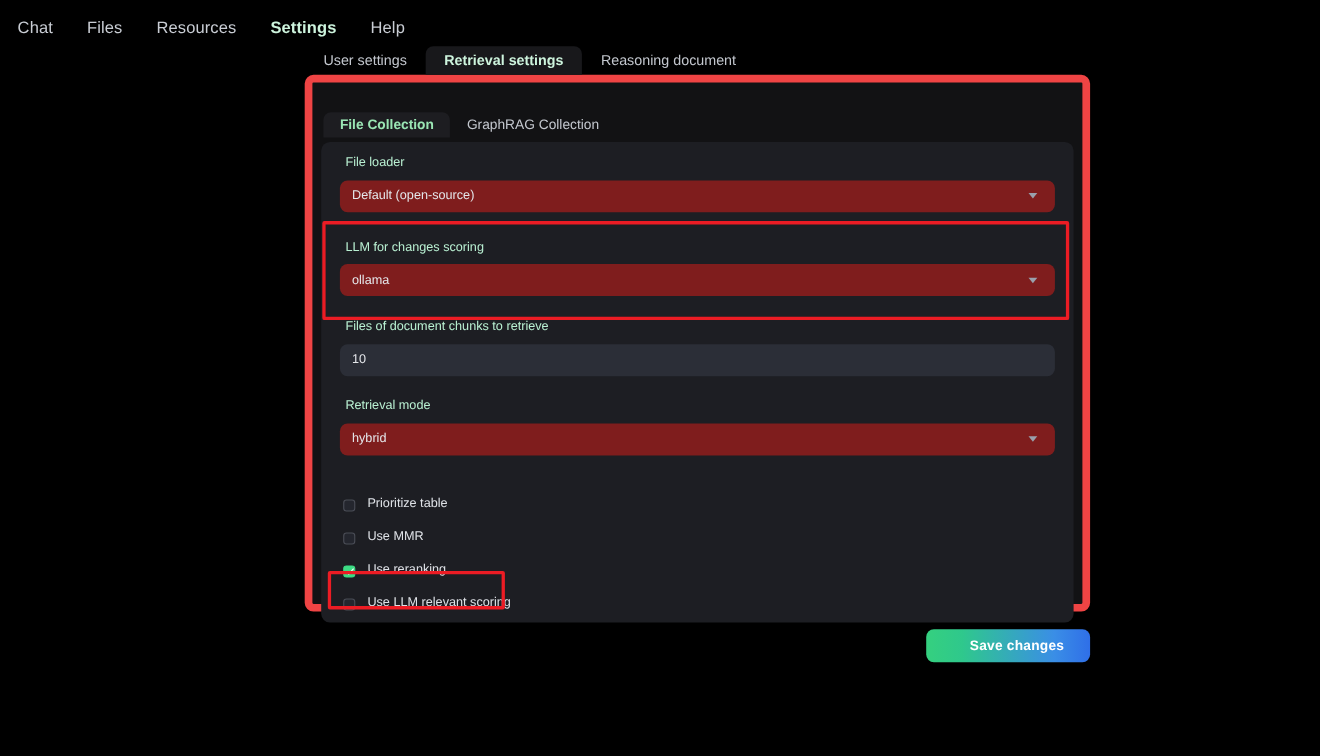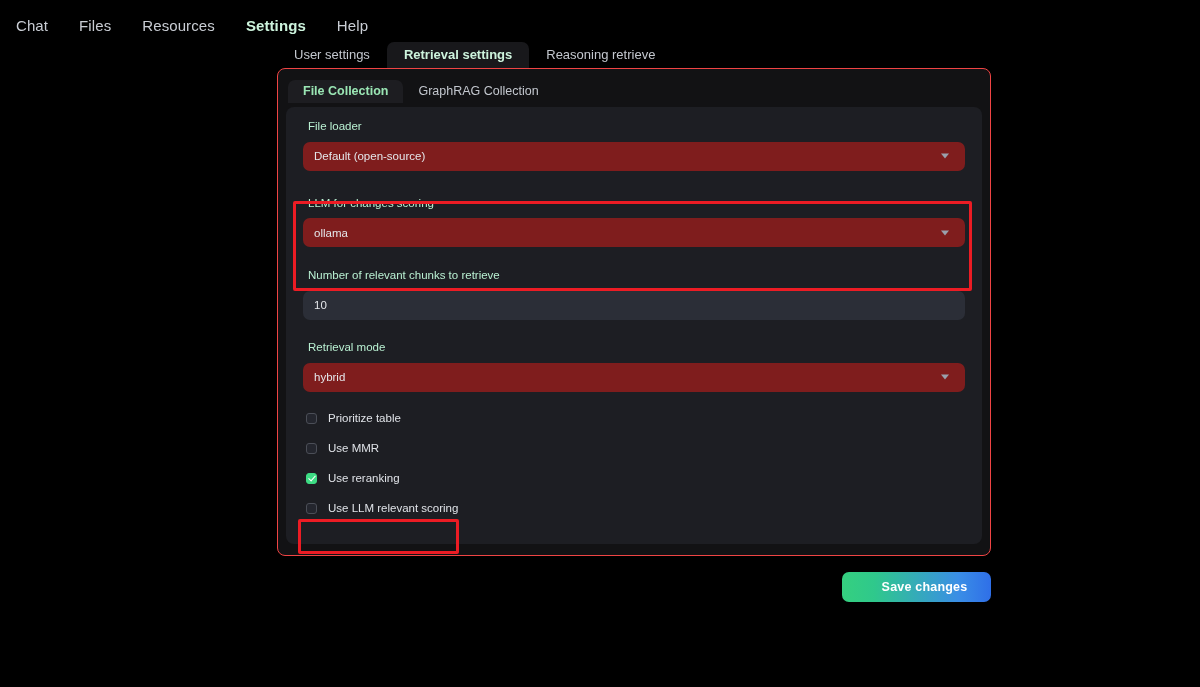--- a/index.html
+++ b/index.html
@@ -53,23 +53,23 @@
     font-weight: bold;
     background: #18181b;
   }
 
   
   .outer-panel {
     margin-left: 277px;
     width: 714px;
     height: 488px;
     background: #121214;
-    border: 1px solid #ef4444;
+    border: 7px solid #ef4444;
     border-radius: 8px;
-    padding: 8px 8px 9px 8px;
+    padding: 24px 8px 9px 8px;
   }
 
   
   .subtabrow {
     display: flex;
     align-items: flex-end;
     height: 26px;
     margin-left: 2px;
   }
   .subtab {
@@ -137,21 +137,21 @@
   }
 
   .spacer-26 { height: 26px; }
   .spacer-22 { height: 22px; }
   .spacer-21 { height: 21px; }
 
   
   .checklist { margin-top: 21px; padding-left: 10px; }
   .checkrow {
     display: flex;
-    align-items: flex-start;
+    align-items: flex-end;
     height: 30px;
     cursor: pointer;
   }
   .cbox {
     width: 11px; height: 11px;
     border-radius: 3px;
     border: 1px solid #4b4e57;
     background: #24262e;
     margin-right: 11px;
     flex: none;
@@ -217,21 +217,21 @@
   <div class="topnav-item">Chat</div>
   <div class="topnav-item">Files</div>
   <div class="topnav-item">Resources</div>
   <div class="topnav-item active">Settings</div>
   <div class="topnav-item">Help</div>
 </div>
 
 <div class="tabrow">
   <div class="tab">User settings</div>
   <div class="tab active">Retrieval settings</div>
-  <div class="tab">Reasoning retrieve</div>
+  <div class="tab">Reasoning document</div>
 </div>
 
 <div class="outer-panel">
 
   <div class="subtabrow">
     <div class="subtab active">File Collection</div>
     <div class="subtab">GraphRAG Collection</div>
   </div>
 
   <div class="inner-panel">
@@ -250,21 +250,21 @@
       <div class="field-label">LLM for changes scoring</div>
       <div class="control">
         <span>ollama</span>
         <span class="caret"></span>
       </div>
     </div>
 
     <div class="spacer-22"></div>
 
     <div class="field-group">
-      <div class="field-label">Number of relevant chunks to retrieve</div>
+      <div class="field-label">Files of document chunks to retrieve</div>
       <div class="control input-box">
         <span>10</span>
       </div>
     </div>
 
     <div class="spacer-21"></div>
 
     <div class="field-group">
       <div class="field-label">Retrieval mode</div>
       <div class="control">

